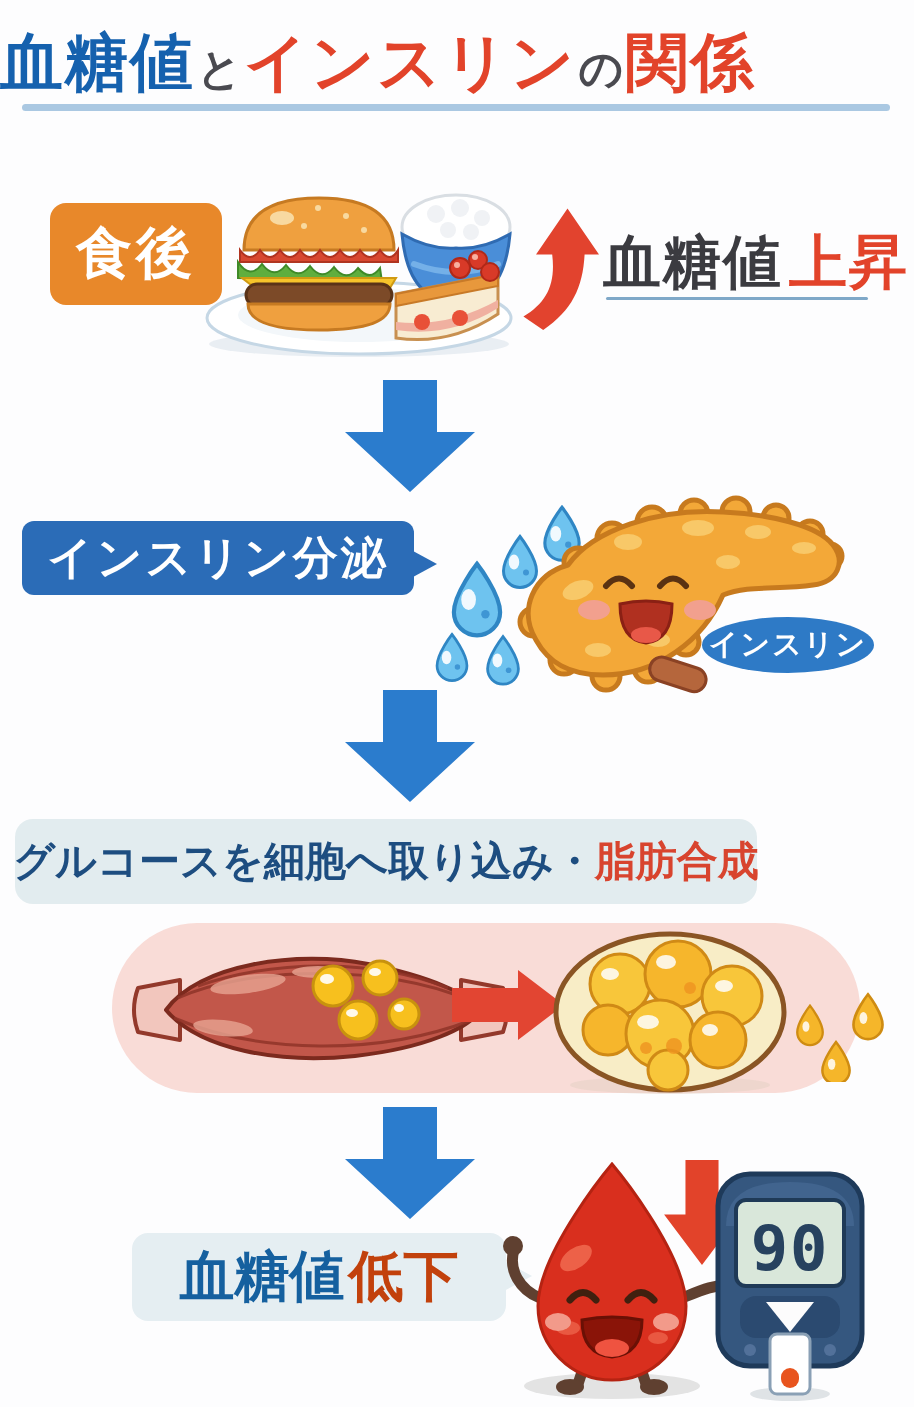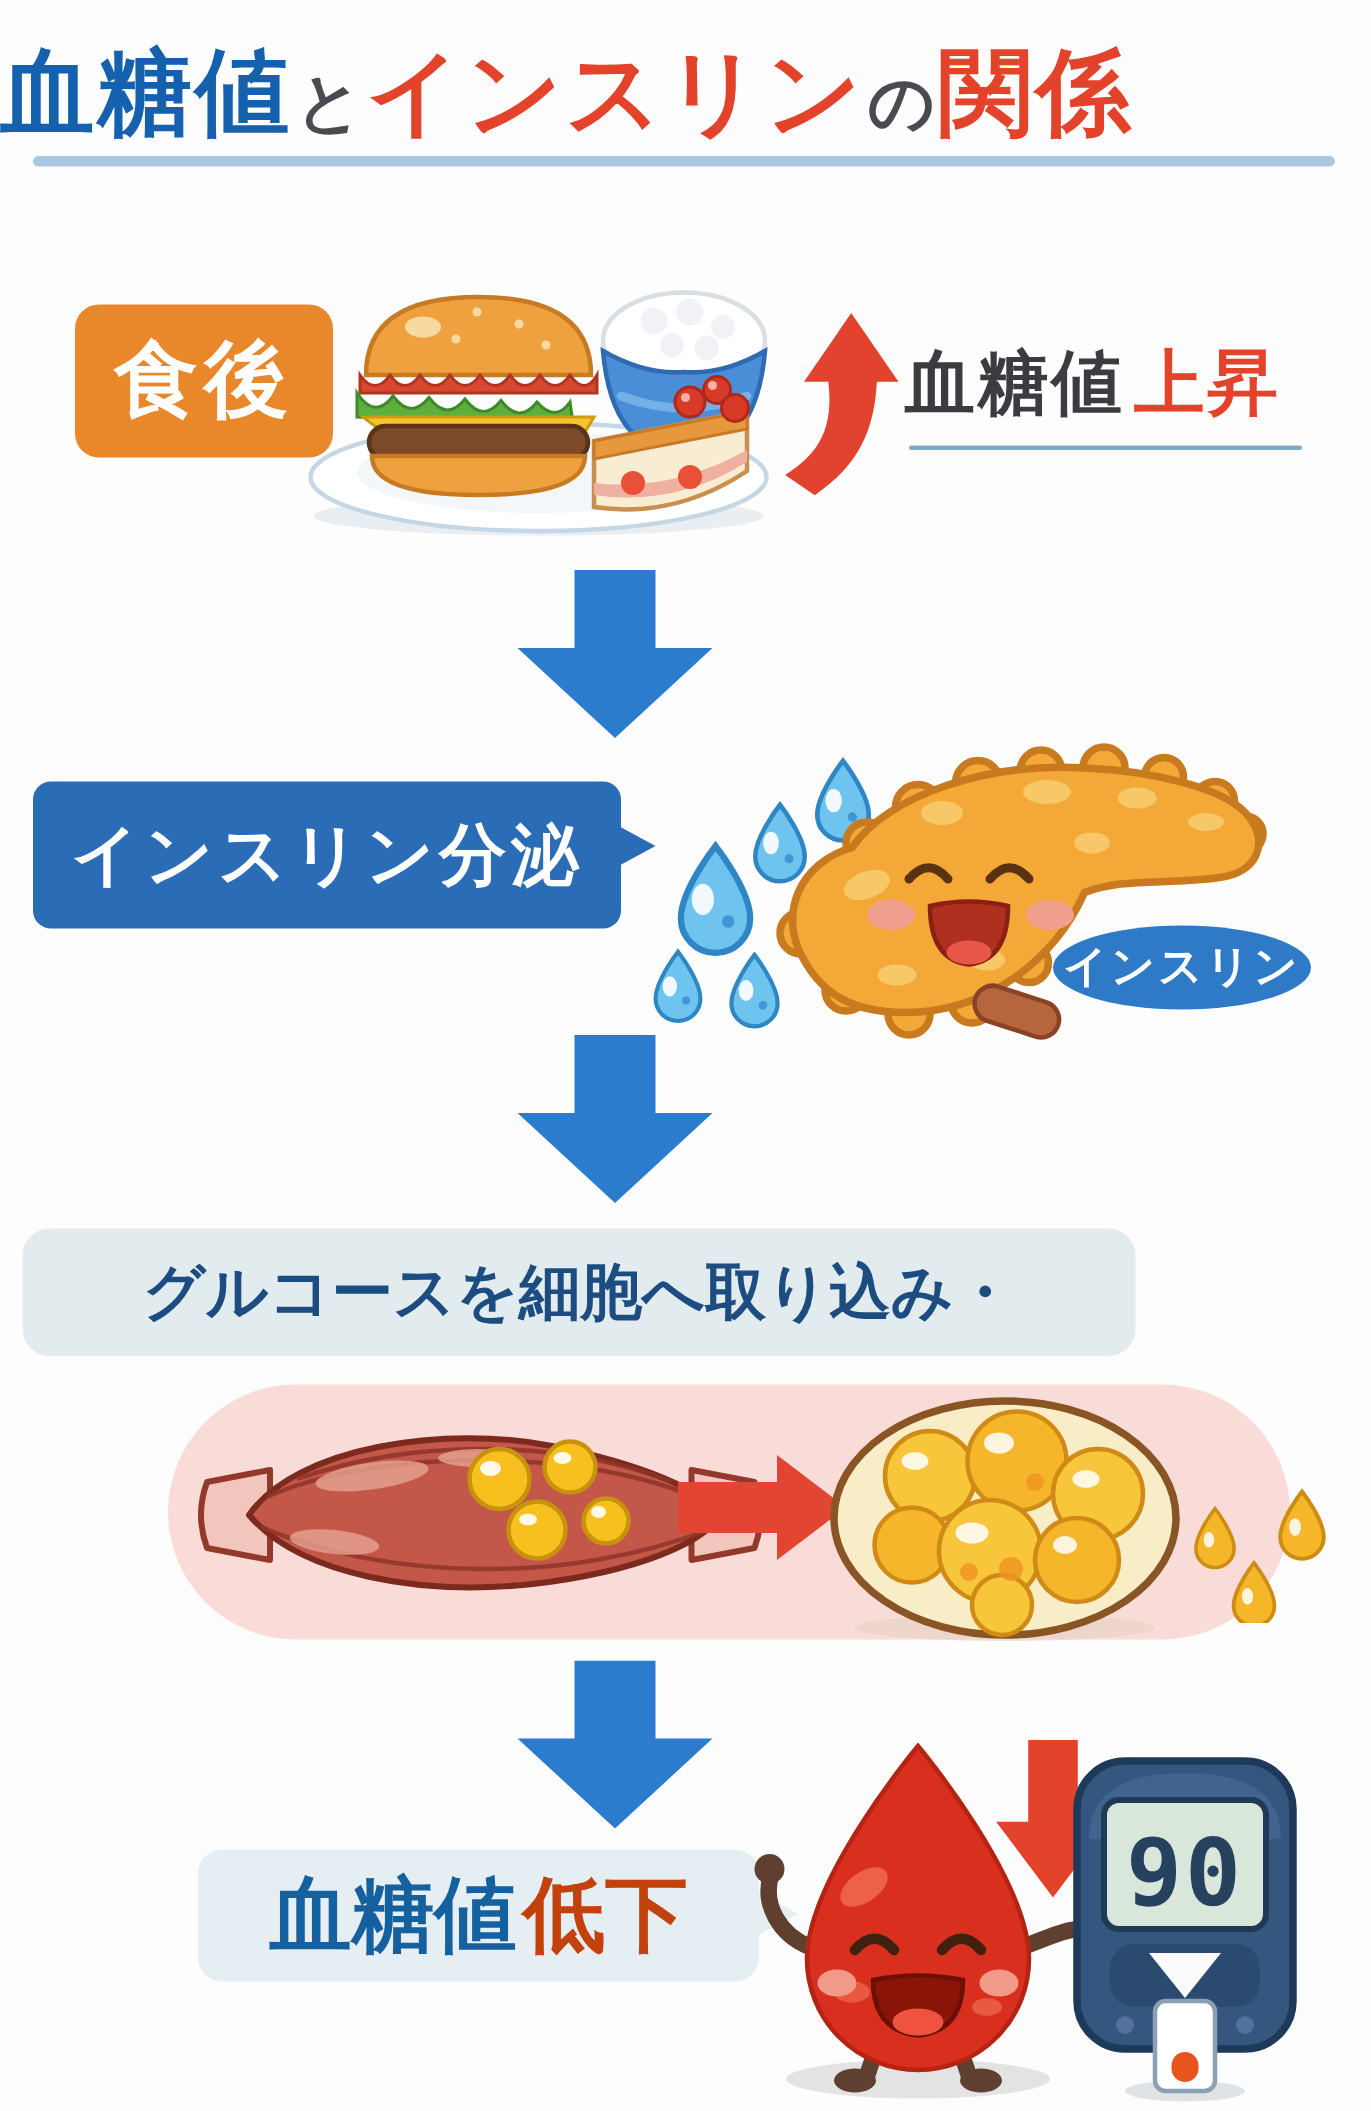--- a/index.html
+++ b/index.html
@@ -14,26 +14,26 @@
   .t-big{font-size:63px;letter-spacing:2px;}
   .t-small{font-size:44px;color:#4a4a50;margin:0 2px;}
   .t-blue{color:#1561ae;}
   .t-red{color:#e2432a;}
   .title-underline{left:22px;top:104px;width:868px;height:7px;background:#aac8e2;border-radius:4px;}
   
   .badge-postmeal{
     left:50px;top:203px;width:172px;height:102px;background:#e8882a;border-radius:16px;
     display:flex;align-items:center;justify-content:center;color:#fff;font-size:56px;font-weight:bold;letter-spacing:4px;
   }
-  .rise-text{left:603px;top:224px;font-size:47px;font-weight:bold;white-space:nowrap;letter-spacing:2px;}
+  .rise-text{left:603px;top:224px;font-size:58px;font-weight:bold;white-space:nowrap;letter-spacing:2px;}
   .rise-dark{color:#3b3b40;}
   .rise-red{color:#e2432a;margin-left:6px;}
   .rise-underline{left:606px;top:297px;width:262px;height:3px;background:#7fa8c8;border-radius:2px;}
   .bubble-secretion{
-    left:22px;top:521px;width:392px;height:98px;background:#2b6cb7;border-radius:12px;
+    left:22px;top:521px;width:392px;height:74px;background:#2b6cb7;border-radius:12px;
     display:flex;align-items:center;justify-content:center;color:#fff;font-size:45px;font-weight:bold;letter-spacing:3px;
   }
   .bubble-secretion::after{
     content:"";position:absolute;right:-23px;top:30px;width:0;height:0;
     border-top:13px solid transparent;border-bottom:13px solid transparent;border-left:24px solid #2b6cb7;
   }
   .pill-insulin{
     left:702px;top:617px;width:172px;height:56px;background:#2e7ac6;border-radius:50%;
     display:flex;align-items:center;justify-content:center;color:#fff;font-size:29px;font-weight:bold;letter-spacing:2px;
   }
@@ -192,20 +192,21 @@
   <div class="abs pill-insulin">
     <span>インスリン</span>
   </div>
 
   <svg class="abs" style="left:345px;top:690px;" width="130" height="112" viewBox="0 0 130 112">
     <polygon points="38,0 92,0 92,52 130,52 65,112 0,52 38,52" fill="#2b7ccd"></polygon>
   </svg>
 
   <div class="abs uptake-heading">
     <span class="uh-main">グルコースを細胞へ取り込み・</span>
+      <span class="uh-red">脂肪合成</span>
   </div>
 
   <div class="abs pink-band"></div>
 
   <svg class="abs" style="left:128px;top:936px;" width="385" height="148" viewBox="0 0 385 148">
     <path d="M10,52 Q2,74 10,96 L52,104 L52,44 Z" fill="#f2c6bd" stroke="#93392b" stroke-width="4" stroke-linejoin="round"></path>
     <path d="M375,52 Q383,74 375,96 L333,104 L333,44 Z" fill="#f2c6bd" stroke="#93392b" stroke-width="4" stroke-linejoin="round"></path>
     <path d="M38,74 C70,28 170,14 240,28 C300,40 342,58 352,74 C342,92 297,112 227,120 C152,128 72,114 38,74 Z" fill="#c2574a" stroke="#7c2a1e" stroke-width="4" stroke-linejoin="round"></path>
     <g fill="none" stroke="#8f3428" stroke-width="3" opacity="0.85">
       <path d="M50,62 C120,30 260,28 340,64"></path>

